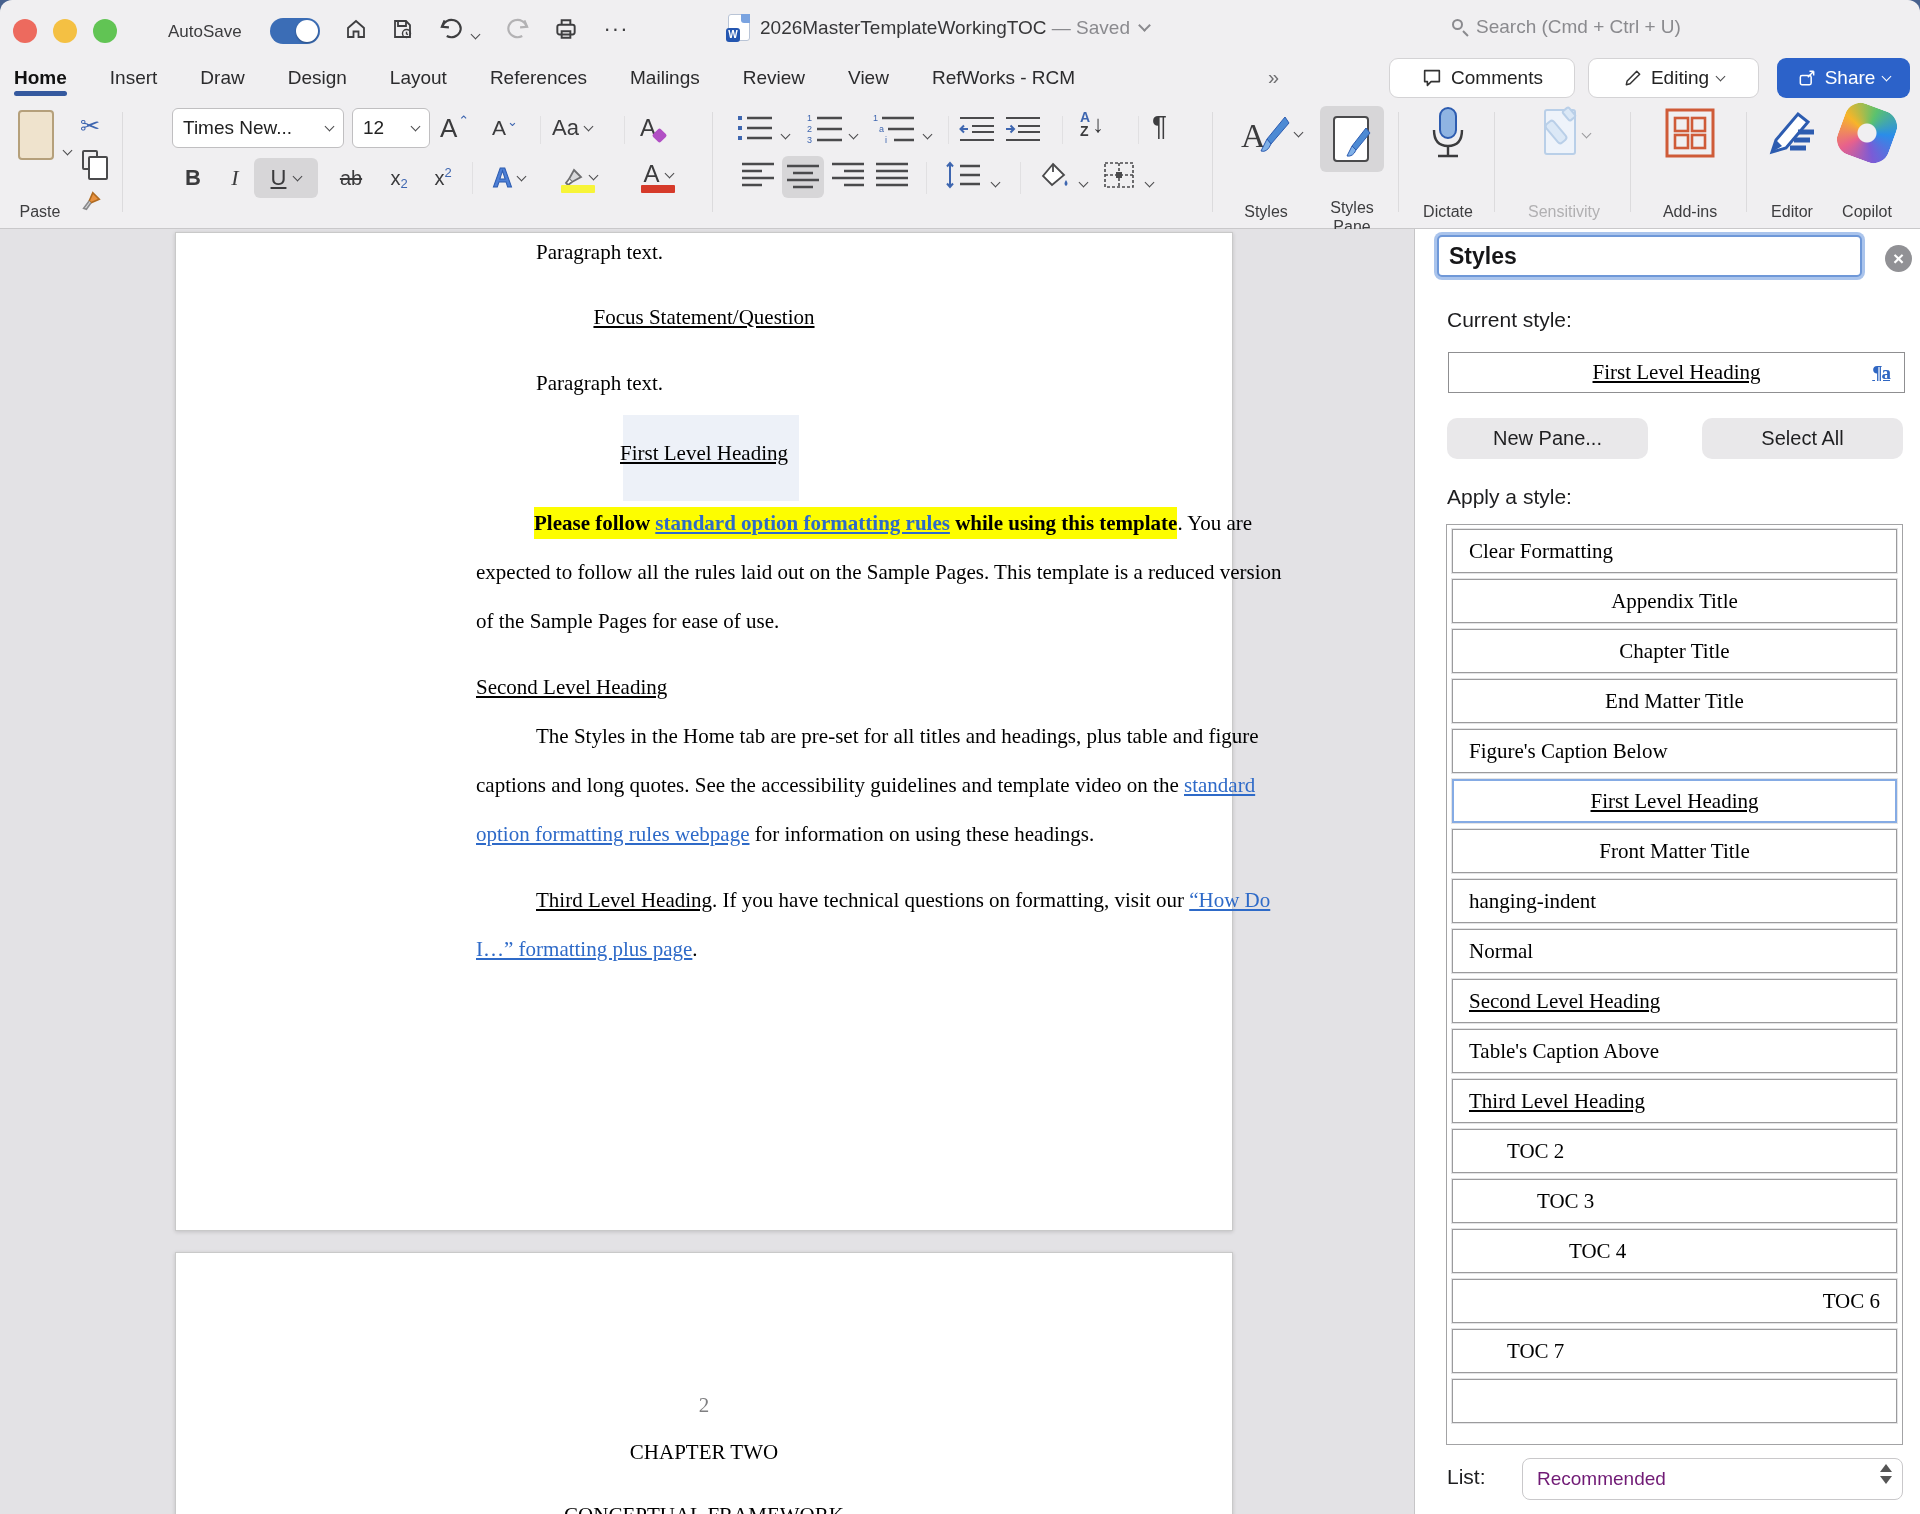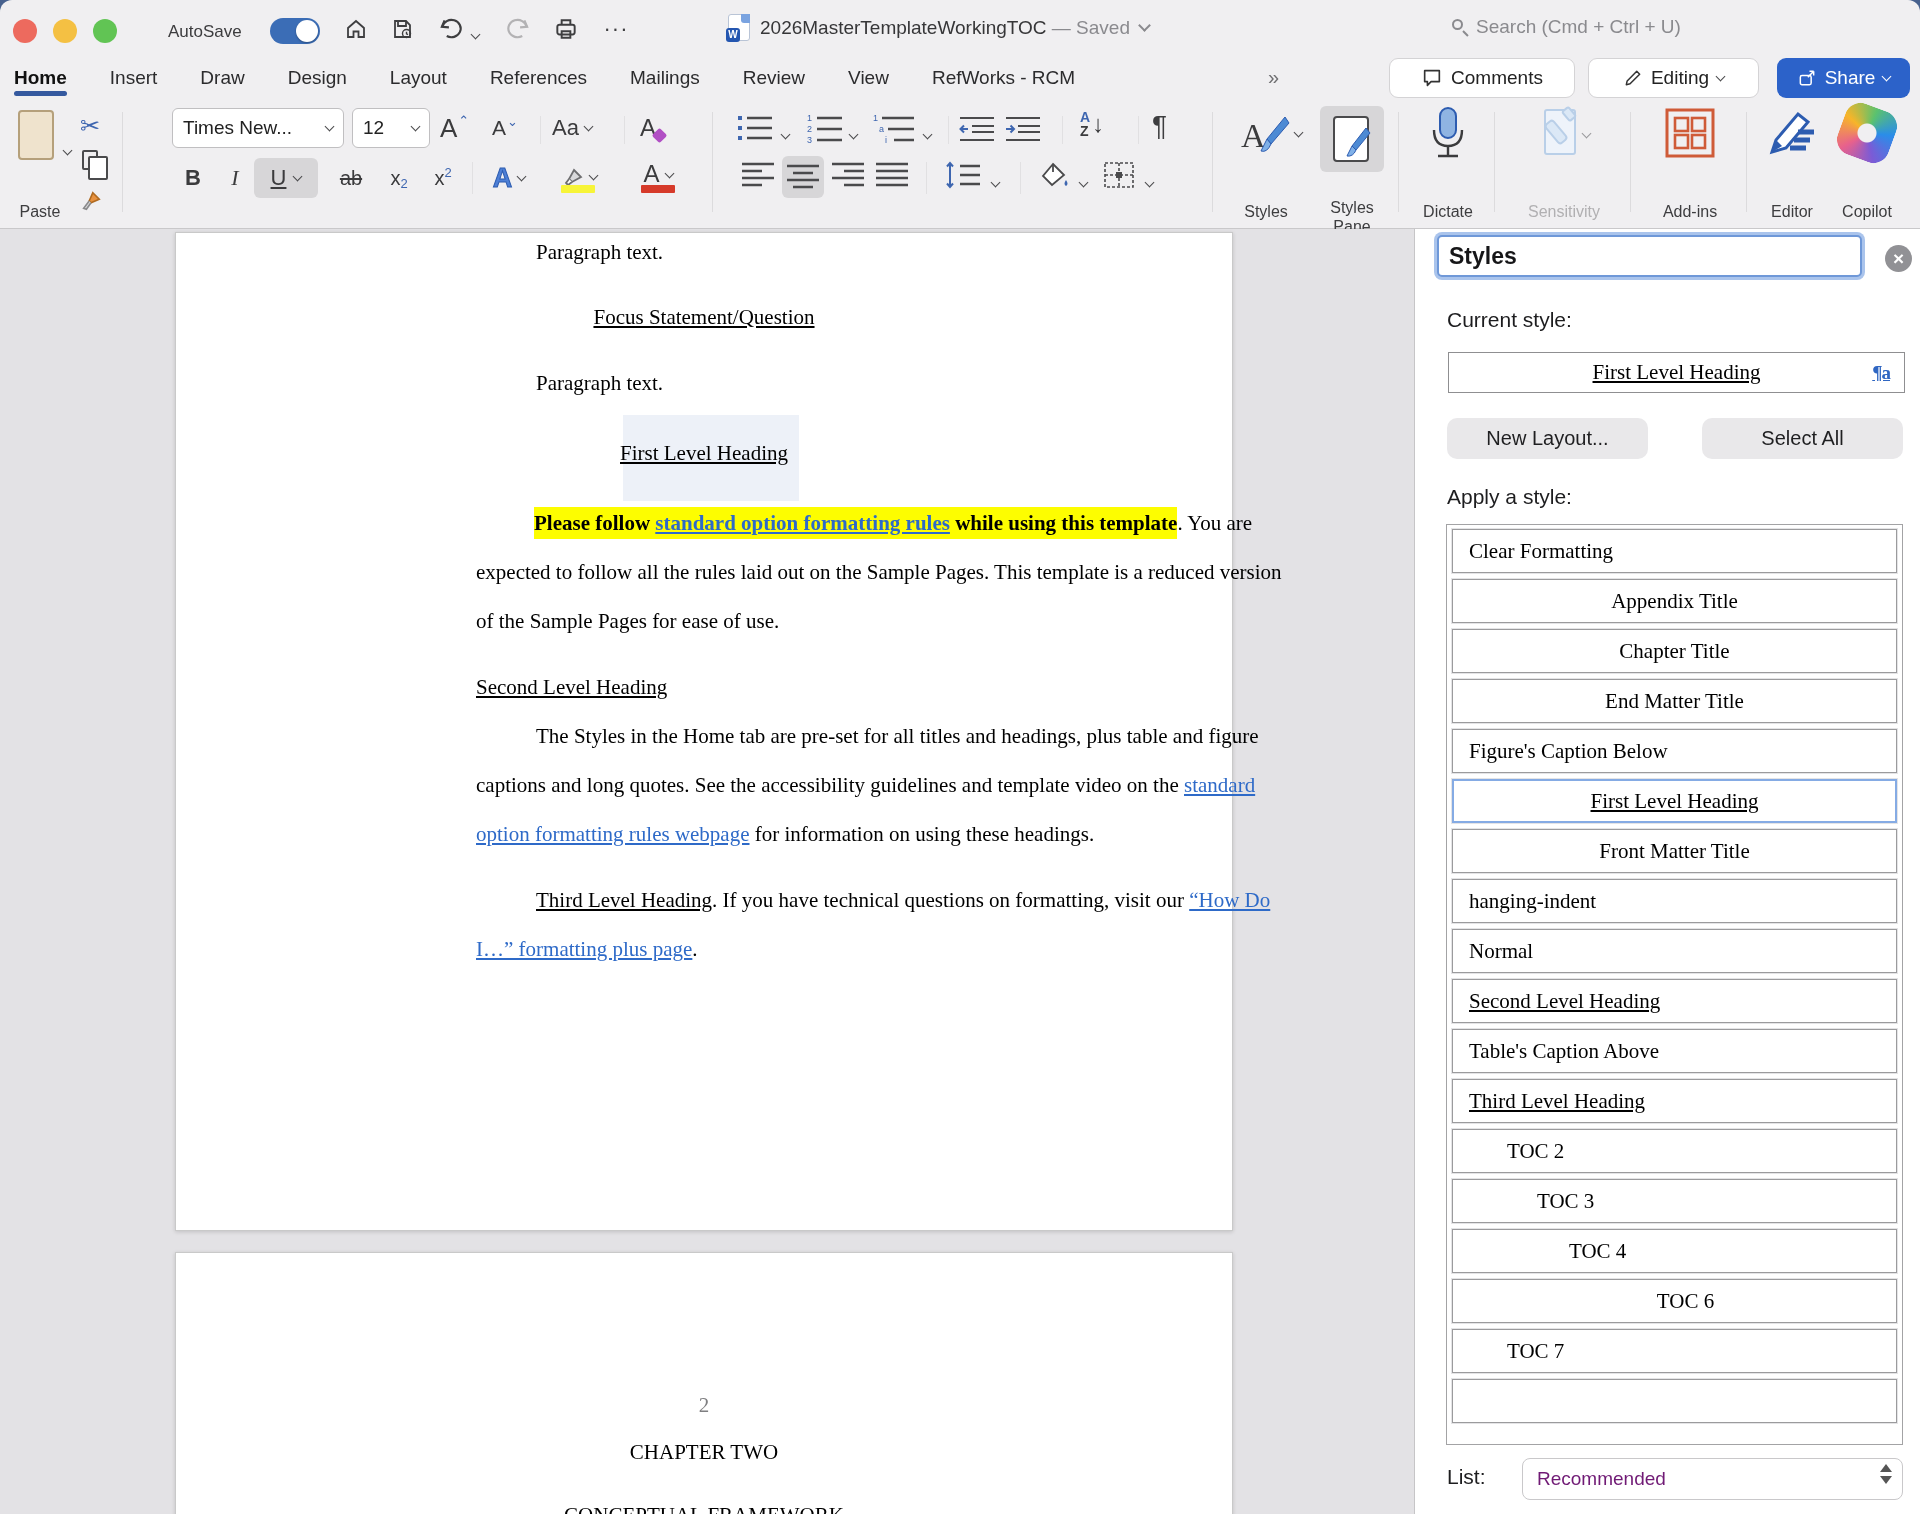--- a/index.html
+++ b/index.html
@@ -528,42 +528,42 @@
   <div class="styles-pane">
     <div class="sp-search">Styles</div>
     <div class="sp-close">×</div>
 
     <div class="sp-label" style="top:79px">Current style:</div>
     <div class="sp-current">
       <span class="val">First Level Heading</span>
       <span class="mark">¶a</span>
     </div>
 
-    <div class="sp-btn" style="left:32px;width:201px">New Layout...</div>
+    <div class="sp-btn" style="left:32px;width:201px">New Pane...</div>
     <div class="sp-btn" style="left:287px;width:201px">Select All</div>
 
     <div class="sp-label" style="top:256px">Apply a style:</div>
 
     <div class="sp-list" id="style-list">
         <div class="sitem" style="text-align: left;"><span>Clear Formatting</span></div>
         <div class="sitem" style="text-align: center;"><span>Appendix Title</span></div>
         <div class="sitem" style="text-align: center;"><span>Chapter Title</span></div>
         <div class="sitem" style="text-align: center;"><span>End Matter Title</span></div>
         <div class="sitem" style="text-align: left;"><span>Figure's Caption Below</span></div>
         <div class="sitem sel" style="text-align: center;"><span class="u">First Level Heading</span></div>
         <div class="sitem" style="text-align: center;"><span>Front Matter Title</span></div>
         <div class="sitem" style="text-align: left;"><span>hanging-indent</span></div>
         <div class="sitem" style="text-align: left;"><span>Normal</span></div>
         <div class="sitem" style="text-align: left;"><span class="u">Second Level Heading</span></div>
         <div class="sitem" style="text-align: left;"><span>Table's Caption Above</span></div>
         <div class="sitem" style="text-align: left;"><span class="u">Third Level Heading</span></div>
         <div class="sitem" style="text-align: left; padding-left: 54px;"><span>TOC 2</span></div>
         <div class="sitem" style="text-align: left; padding-left: 84px;"><span>TOC 3</span></div>
         <div class="sitem" style="text-align: left; padding-left: 116px;"><span>TOC 4</span></div>
-        <div class="sitem" style="text-align: center; padding-left: 38px;"><span>TOC 6</span></div>
+        <div class="sitem" style="text-align: right; padding-left: 38px;"><span>TOC 6</span></div>
         <div class="sitem" style="text-align: left; padding-left: 54px;"><span>TOC 7</span></div>
         <div class="sitem" style="text-align: left;"><span></span></div>
       </div>
 
     <div class="sp-listrow-label">List:</div>
     <div class="sp-select">
       <span>Recommended</span>
       <span class="stepper">
           <span class="t up"></span>
           <span class="t dn"></span>

